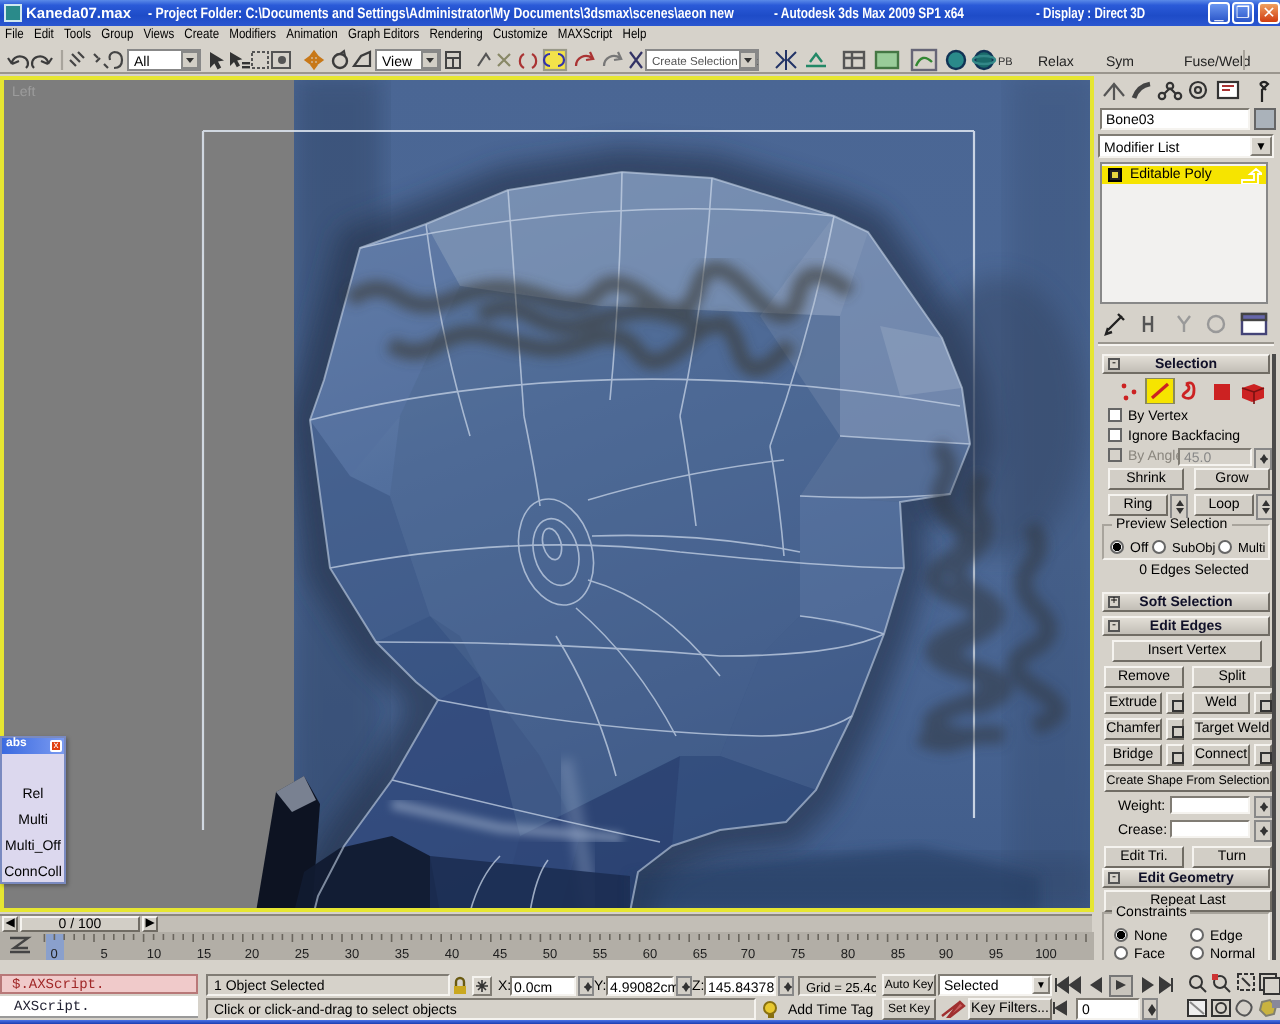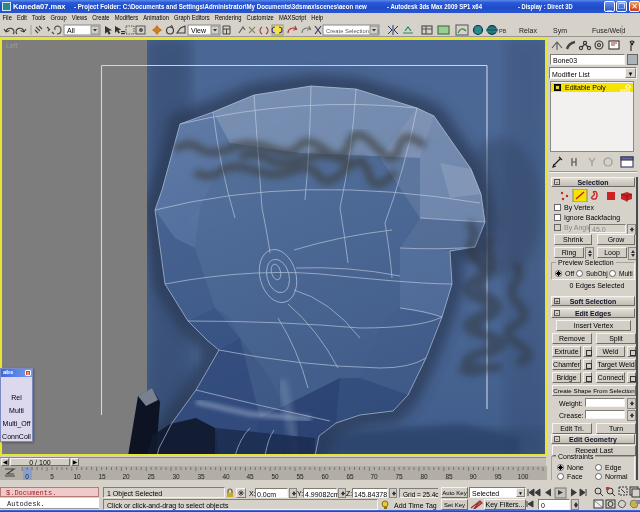--- a/index.html
+++ b/index.html
@@ -424,24 +424,24 @@
         <text x="449" y="13">85</text>
         <text x="473" y="13">90</text>
         <text x="498" y="13">95</text>
         <text x="523" y="13">100</text>
     </g>
   </svg>
 </div>
 <div class="abs" id="statusbar">
 
   <div class="abs" style="left:0;top:7px;width:99px;height:10px;background:#f0caca;border:1px solid #b87878;">
-    <span style="position:absolute;left:5px;top:1px;font-family:'Liberation Mono',monospace;font-size:7px;color:#a02828;">$.Documents.</span>
+    <span style="position:absolute;left:5px;top:1px;font-family:'Liberation Mono',monospace;font-size:7px;color:#a02828;">$.AXScript.</span>
   </div>
   <div class="abs" style="left:0;top:18px;width:99px;height:11px;background:#fff;border-bottom:1px solid #999;">
-    <span style="position:absolute;left:7px;top:2px;font-family:'Liberation Mono',monospace;font-size:7px;color:#223;">Autodesk.</span>
+    <span style="position:absolute;left:7px;top:2px;font-family:'Liberation Mono',monospace;font-size:7px;color:#223;">AXScript.</span>
   </div>
   <div class="abs sunk" style="left:103px;top:7px;width:122px;height:11px;">
       <span class="t7" style="position:absolute;left:3px;top:1px;">1 Object Selected</span>
     </div>
   <div class="abs sunk" style="left:103px;top:19px;width:275px;height:11px;">
       <span class="t7" style="position:absolute;left:3px;top:1px;">Click or click-and-drag to select objects</span>
     </div>
   <svg class="abs" style="left:225px;top:8px;" width="10" height="10">
       <path d="M3 5 v-2 a2 2 0 0 1 4 0 v2" fill="none" stroke="#6a5a10" stroke-width="1.2"></path>
       <rect x="2" y="5" width="6" height="4" fill="#caa820"></rect>

